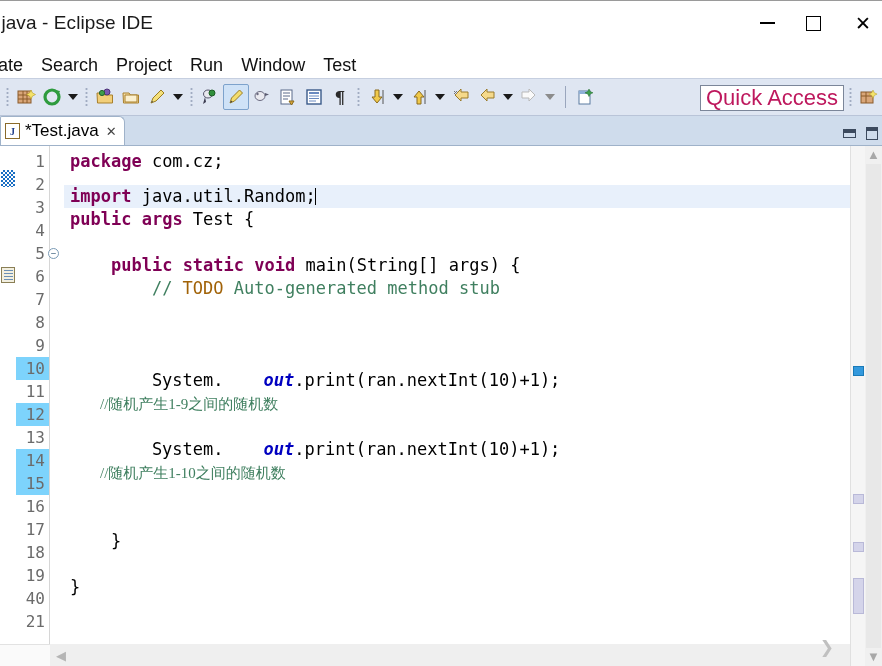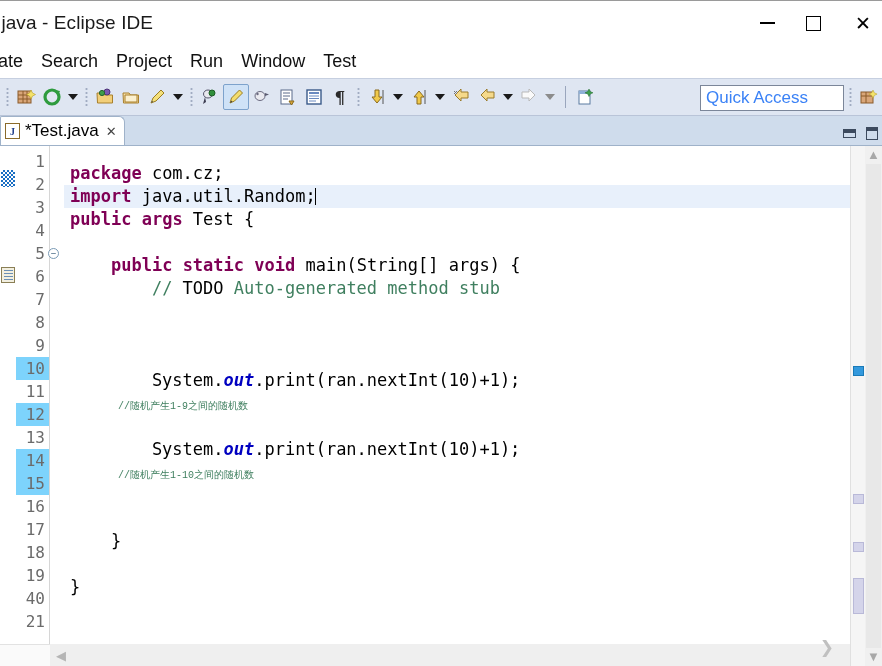--- a/index.html
+++ b/index.html
@@ -48,21 +48,21 @@
   .glyph-close {
     font-size: 19px; color: #000; line-height: 1;
     transform: translateX(4px);
   }
 
   
   .menubar {
     height: 34px;
     background: #ffffff;
     display: flex;
-    align-items: center;
+    align-items: flex-end;
     padding-left: 0px;
     gap: 0px;
   }
   .menu-item {
     font-size: 18px;
     color: #111;
     padding: 2px 9px;
     white-space: nowrap;
   }
   .menu-item:first-child { padding-left: 0; margin-left: -2px; }
@@ -114,21 +114,21 @@
   .quick-access {
     position: absolute;
     right: 38px; top: 6px;
     width: 144px; height: 26px;
     background: #fff;
     border: 1px solid #7b8699;
     display: flex; align-items: center;
     padding-left: 5px;
   }
   .quick-access span {
-    font-size: 17px; color: #3b82f6;
+    font-size: 22px; color: #be185d;
     white-space: nowrap;
   }
 
   
   .tabbar {
     height: 30px;
     background: #cfdcec;
     display: flex;
     align-items: flex-end;
     position: relative;
@@ -238,41 +238,42 @@
     font-size: 9px;
     line-height: 9px;
     text-align: center;
     background: #fff;
   }
   .fold-col { width: 14px; flex: none; background: #fff; }
 
   .code-area {
     flex: 1;
     position: relative;
-    padding-top: 16px;
+    padding-top: 4px;
     overflow: hidden;
     background: #ffffff;
   }
   .code-line {
     height: 23px;
     line-height: 23px;
     font-family: "DejaVu Sans Mono", monospace;
     font-size: 17px;
     color: #000;
     white-space: pre;
     padding-left: 6px;
   }
   .code-line.current {
     background: #e8f0fb;
+    margin-top: 12px;
   }
   .kw { color: #7f0055; font-weight: bold; }
   .cmt { color: #3f7f5f; }
-  .todo { color: #000000; }
-  .fld { color: #0000c0; font-style: italic; font-weight: bold; }
-  .cjk { font-family: Liberation Mono, monospace; font-size: 10px; }
+  .todo { color: #a16207; }
+  .fld { color: #0000c0; font-style: italic; font-weight: bold; margin-left: 40px; }
+  .cjk { font-family: Liberation Serif, serif; font-size: 15px; }
   .caret {
     display: inline-block;
     width: 1.5px; height: 17px;
     background: #000;
     vertical-align: -3px;
     margin-left: -1px;
   }
 
   
   .ruler {

